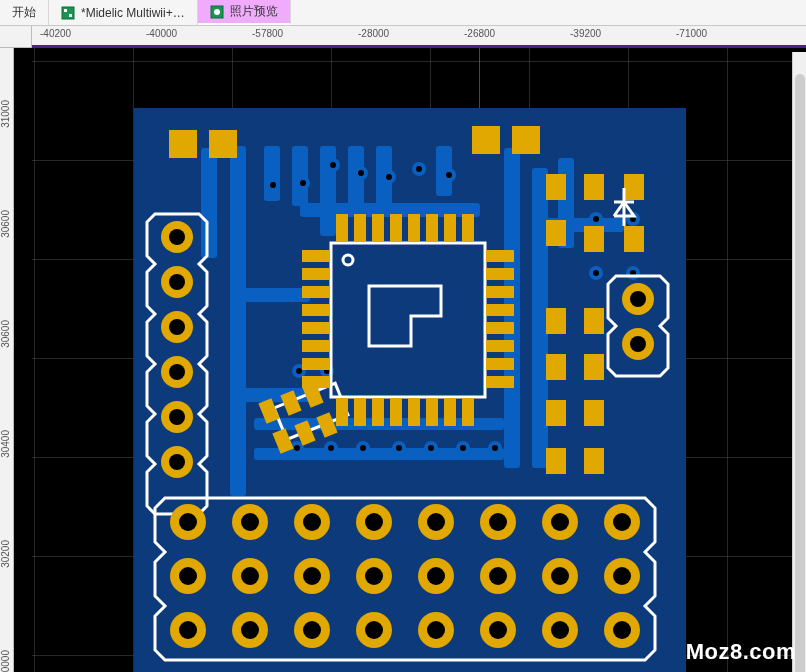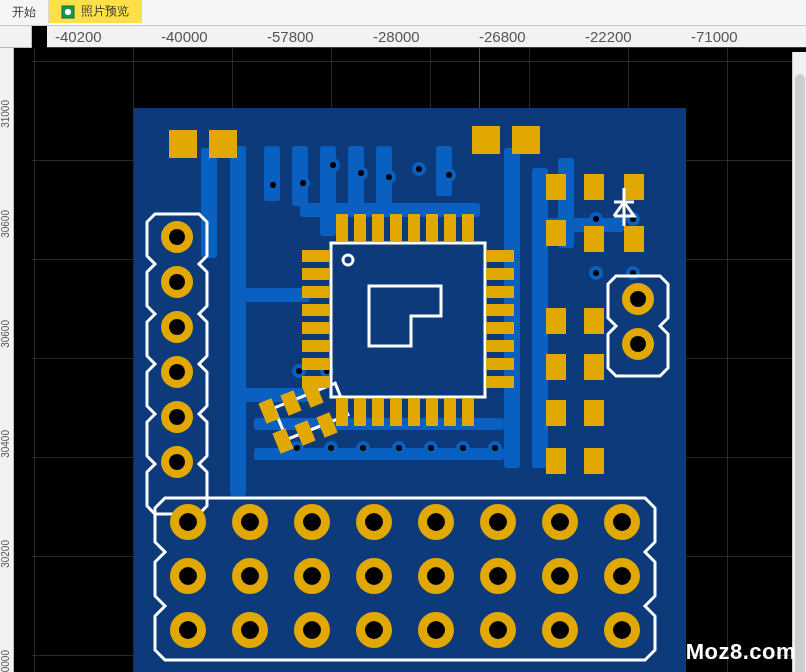--- a/index.html
+++ b/index.html
@@ -1,25 +1,25 @@
 <!DOCTYPE html>
 <html><head>
 <meta charset="utf-8">
 <style>
 * { margin: 0; padding: 0; box-sizing: border-box; }
 body { font-family: "Microsoft YaHei", Arial, sans-serif; background: #000; width: 806px; height: 672px; overflow: hidden; position: relative; }
 
 .tabs { display: flex; background: #f5f5f5; height: 26px; border-bottom: 1px solid #c8c8c8; }
 .tab { display: flex; align-items: center; padding: 0 12px; font-size: 12px; color: #333; border-right: 1px solid #d8d8d8; cursor: pointer; gap: 6px; }
-.tab.active { background: #fde047; border-bottom: 2px solid #fff; }
+.tab.active { background: #f0abfc; border-bottom: 2px solid #fff; }
 .tab-icon { width: 14px; height: 14px; display: inline-block; }
 
 .workspace { position: relative; width: 806px; height: 646px; background: #000; }
 
-.h-ruler { position: absolute; top: 0; left: 32px; right: 0; height: 22px; background: #f2f2f2; border-bottom: 1px solid #4c1d95; display: flex; color: #555; font-size: 15px; margin-left: 15px; }
+.h-ruler { position: absolute; top: 0; left: 32px; right: 0; height: 22px; background: #f2f2f2; border-bottom: 3px solid #4c1d95; display: flex; color: #555; font-size: 10px; }
 .h-ruler .tick { position: absolute; top: 2px; }
 .v-ruler { position: absolute; top: 22px; left: 0; width: 14px; bottom: 0; background: #f2f2f2; border-right: 1px solid #bbb; color: #555; font-size: 10px; }
 .v-ruler .tick { position: absolute; left: 0; writing-mode: vertical-rl; transform: rotate(180deg); }
 .ruler-corner { position: absolute; top: 0; left: 0; width: 32px; height: 22px; background: #f2f2f2; border-right: 1px solid #bbb; border-bottom: 1px solid #bbb; }
 
 .canvas { position: absolute; top: 22px; left: 32px; right: 0; bottom: 0; background: #000; }
 .grid { position: absolute; inset: 0;
   background-image:
     linear-gradient(to right, rgba(80,80,80,.5) 1px, transparent 1px),
     linear-gradient(to bottom, rgba(80,80,80,.5) 1px, transparent 1px);
@@ -46,40 +46,50 @@
 .scrollbar-v { position: absolute; right: 0; top: 26px; bottom: 0; width: 14px; background: #f0f0f0; border-left: 1px solid #ccc; }
 .thumb-v { position: absolute; left: 2px; top: 22px; width: 10px; height: 610px; background: #cdcdcd; border-radius: 5px; }
 </style>
 </head>
 <body>
 
 <div class="tabs">
   <div class="tab">
     <span>开始</span>
   </div>
+  <div class="tab">
+    <span class="tab-icon">
+      <svg viewBox="0 0 14 14">
+          <rect x="1" y="1" width="12" height="12" fill="#1a9450" stroke="#0a7038"></rect>
+          <rect x="3" y="3" width="3" height="3" fill="#fff"></rect>
+          <rect x="8" y="8" width="3" height="3" fill="#fff"></rect>
+        </svg>
+    </span>
+    <span>*Midelic Multiwii+…</span>
+  </div>
   <div class="tab active">
     <span class="tab-icon">
       <svg viewBox="0 0 14 14">
           <rect x="1" y="1" width="12" height="12" fill="#1a9450" stroke="#0a7038"></rect>
           <circle cx="7" cy="7" r="3" fill="#fff"></circle>
         </svg>
     </span>
     <span>照片预览</span>
   </div>
 </div>
 
 <div class="workspace">
   <div class="ruler-corner"></div>
   <div class="h-ruler">
     <span class="tick" style="left:8px">-40200</span>
     <span class="tick" style="left:114px">-40000</span>
     <span class="tick" style="left:220px">-57800</span>
     <span class="tick" style="left:326px">-28000</span>
     <span class="tick" style="left:432px">-26800</span>
-    <span class="tick" style="left:538px">-22200</span>
+    <span class="tick" style="left:538px">-39200</span>
     <span class="tick" style="left:644px">-71000</span>
   </div>
   <div class="v-ruler">
     <span class="tick" style="top:52px">31000</span>
     <span class="tick" style="top:162px">30600</span>
     <span class="tick" style="top:272px">30600</span>
     <span class="tick" style="top:382px">30400</span>
     <span class="tick" style="top:492px">30200</span>
     <span class="tick" style="top:602px">30000</span>
   </div>

